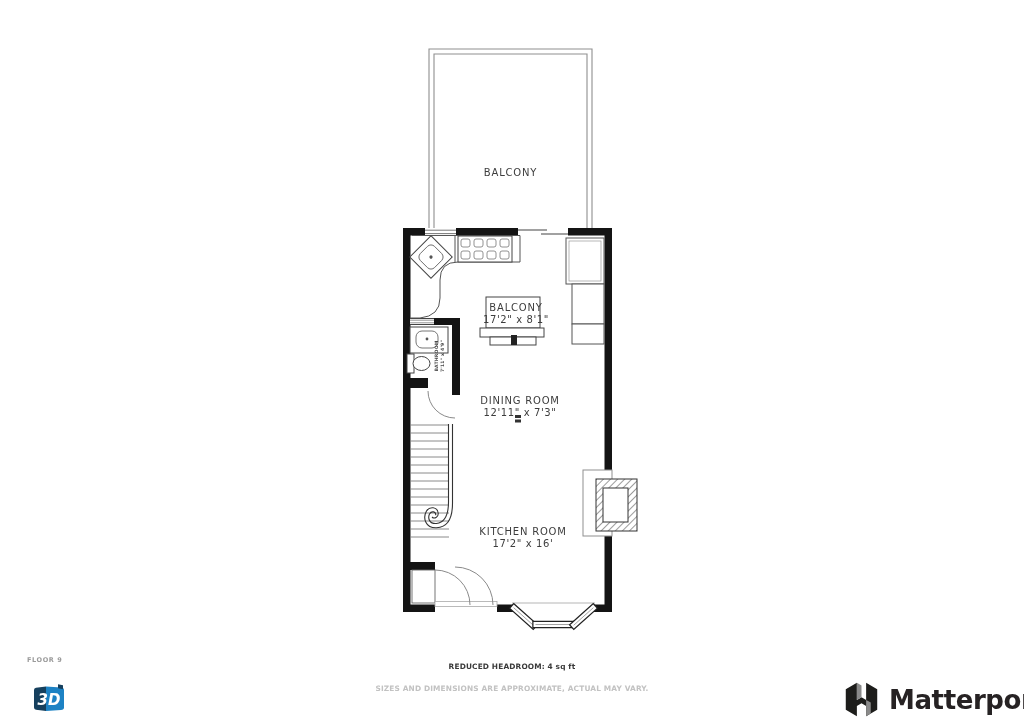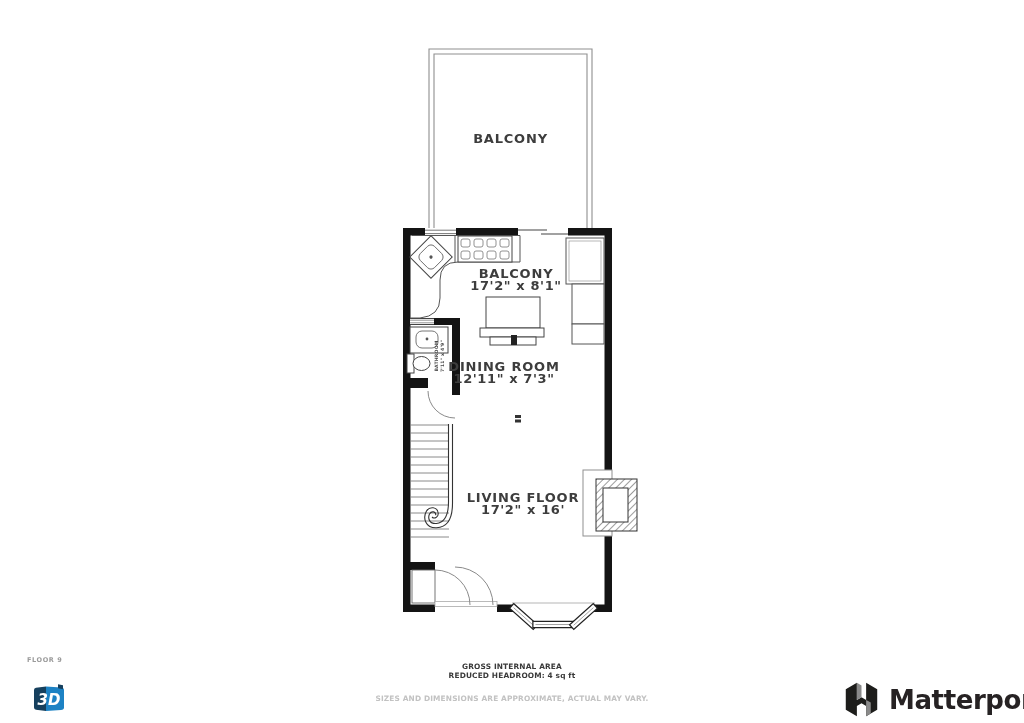--- a/index.html
+++ b/index.html
@@ -1,21 +1,21 @@
 <!DOCTYPE html>
 <html><head>
 <meta charset="utf-8">
 <style>
   html,body{margin:0;padding:0;background:#ffffff;}
   #page{position:relative;width:1024px;height:723px;background:#ffffff;overflow:hidden;
         font-family:"DejaVu Sans","Liberation Sans",sans-serif;}
   #plan-svg{position:absolute;left:0;top:0;}
 
-  .plan-label{position:absolute;text-align:center;color:#3d3d3d;font-weight:700;
-              font-size:13px;letter-spacing:0.8px;line-height:12px;white-space:nowrap;}
+  .plan-label{position:absolute;text-align:center;color:#3d3d3d;font-weight:400;
+              font-size:10px;letter-spacing:0.8px;line-height:12px;white-space:nowrap;margin-top:34px;}
   .plan-label .dims{letter-spacing:0.6px;}
   .bath-label{position:absolute;left:410px;top:349px;width:62px;height:14px;
               transform:rotate(-90deg);transform-origin:center;
               text-align:center;color:#4a4a4a;font-weight:700;font-size:4.6px;
               letter-spacing:0.2px;line-height:6px;white-space:nowrap;}
 
   .footer{position:absolute;left:0;right:0;top:662px;text-align:center;
           color:#3a3a3a;font-weight:700;font-size:7.4px;line-height:9.4px;
           letter-spacing:0.15px;}
   .footer .disclaimer{color:#c2c2c2;margin-top:13px;}
@@ -178,37 +178,36 @@
 
   <div class="plan-label" style="left:429px;top:133px;width:163px;">
     <div>BALCONY</div>
   </div>
 
   <div class="plan-label" style="left:456px;top:268px;width:120px;">
     <div>BALCONY</div>
     <div class="dims">17'2" x 8'1"</div>
   </div>
 
-  <div class="plan-label" style="left:444px;top:361px;width:120px;">
+  <div class="plan-label" style="left:460px;top:361px;width:120px;">
     <div>DINING ROOM</div>
     <div class="dims">12'11" x 7'3"</div>
   </div>
 
   <div class="plan-label" style="left:463px;top:492px;width:120px;">
-    <div>LIVING FLOOR</div>
+    <div>KITCHEN ROOM</div>
     <div class="dims">17'2" x 16'</div>
   </div>
 
   <div class="bath-label">
     <div>BATHROOM</div>
     <div>7'11" x 4'9"</div>
   </div>
 
   <div class="footer">
-    <div>GROSS INTERNAL AREA</div>
     <div>REDUCED HEADROOM: 4 sq ft</div>
     <div class="disclaimer">SIZES AND DIMENSIONS ARE APPROXIMATE, ACTUAL MAY VARY.</div>
   </div>
 
   <div class="floor-label">FLOOR 9</div>
 
   <button class="btn-3d" title="3D">
     <svg width="38" height="31" viewBox="0 0 38 31">
       <path d="M4 7 Q4 5 6 4.8 L16 3.5 L16 28 L6 26.8 Q4 26.5 4 24.5 Z" fill="#16405e"></path>
       <path d="M16 3.5 L31 4.6 Q34 4.9 34 7 L34 24.5 Q34 26.6 31 26.9 L16 28 Z" fill="#1d82c4"></path>

